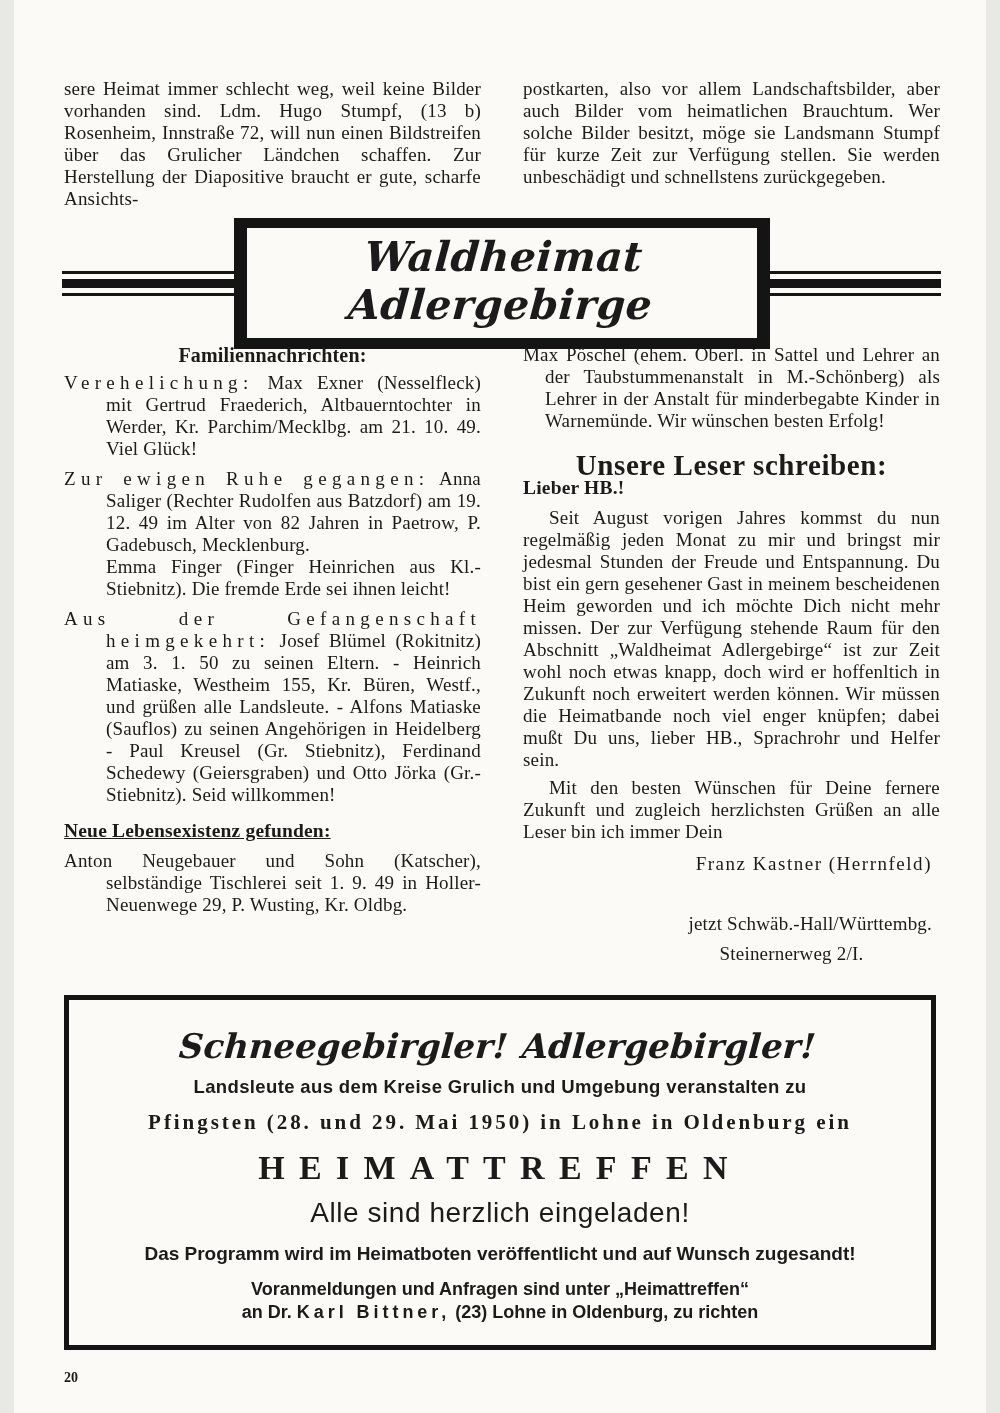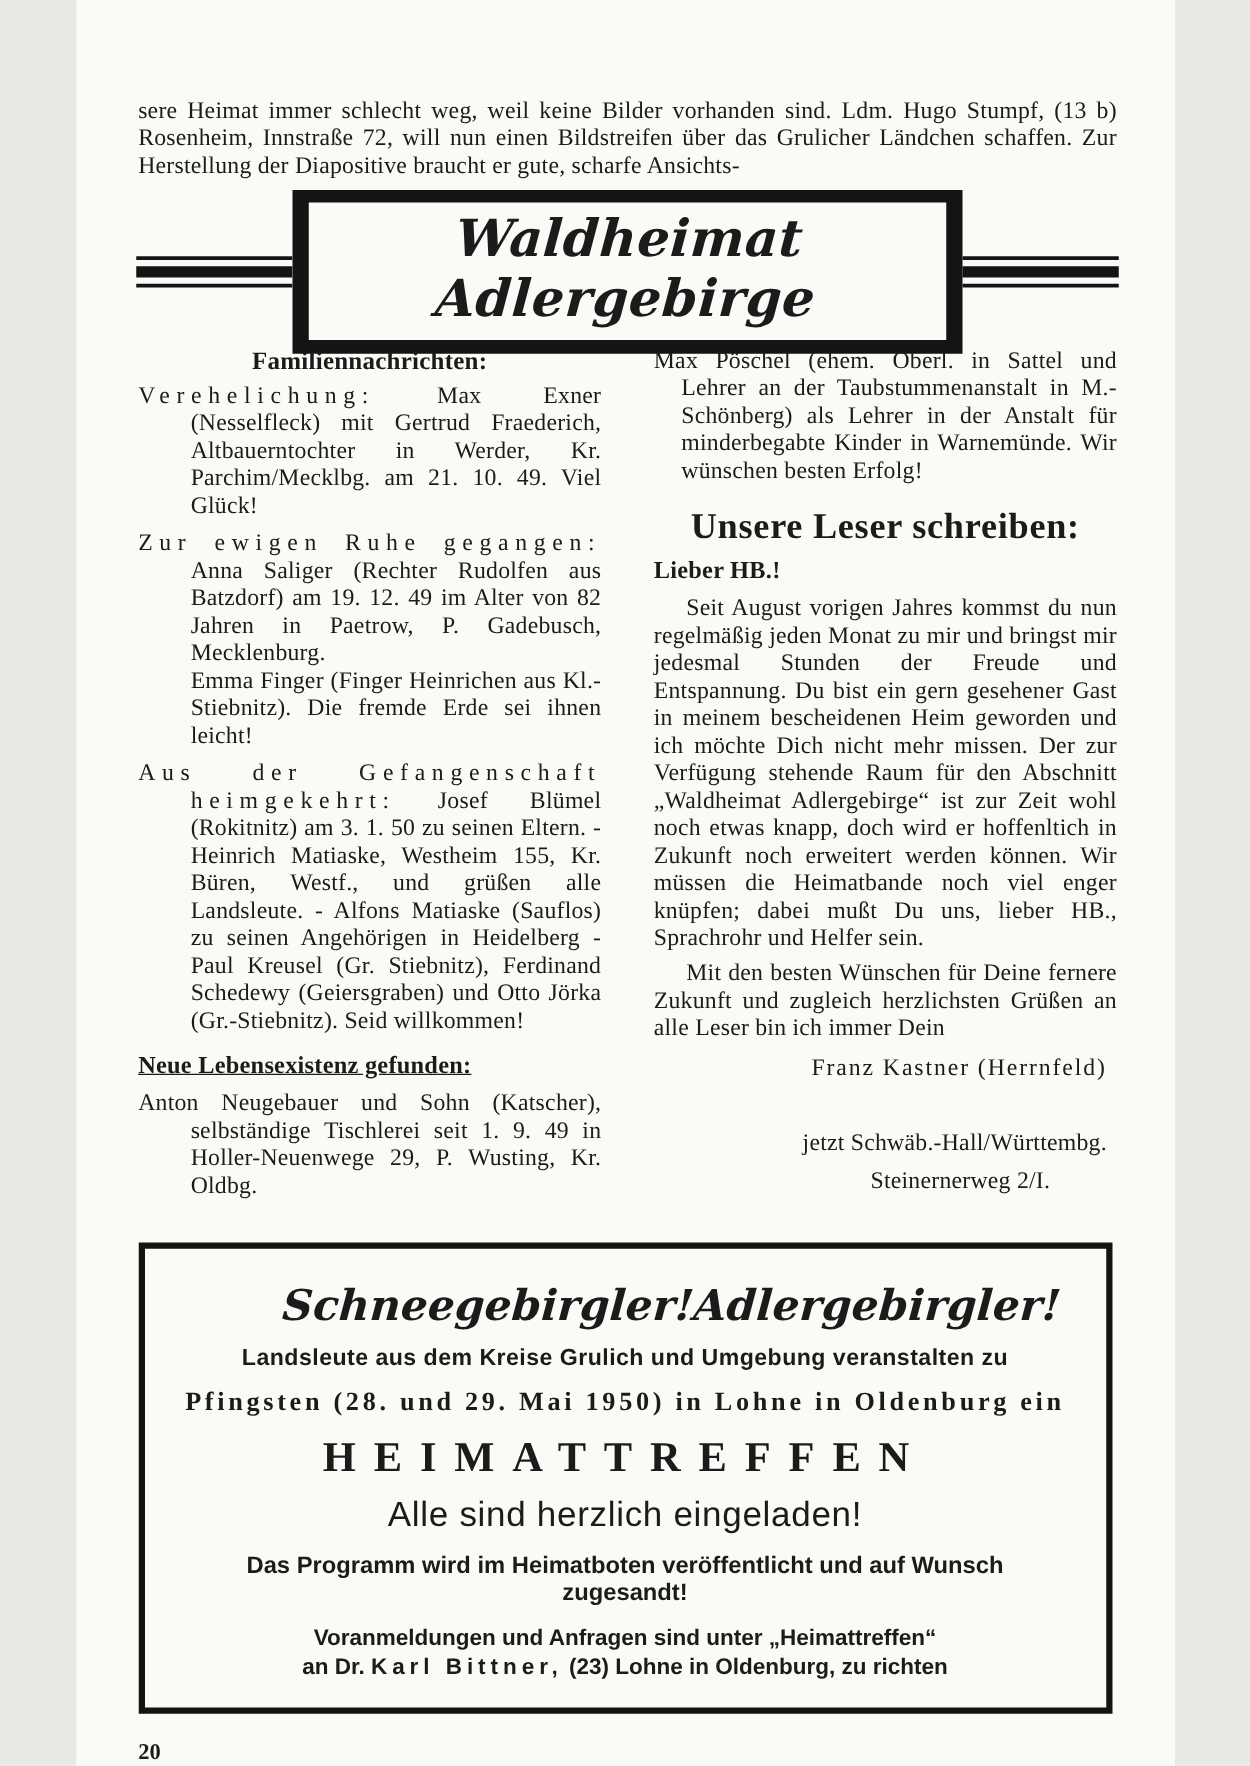--- a/index.html
+++ b/index.html
@@ -1,19 +1,19 @@
 <!DOCTYPE html>
 <html lang="de"><head>
 <meta charset="utf-8">
 <style>
   * { margin: 0; padding: 0; box-sizing: border-box; }
   html, body { background: #e8e8e4; }
   .page {
     position: relative;
-    width: 879px;
+    width: 972px;
     height: 1413px;
     margin: 0 auto;
     background: #fbfaf6;
     color: #1b1b1b;
     font-family: "Liberation Serif", "DejaVu Serif", serif;
     overflow: hidden;
   }
   .justify { text-align: justify; }
   .cols {
     display: flex;
@@ -78,21 +78,21 @@
     font-weight: bold;
     margin: 14px 0 8px 0;
     text-decoration: underline;
   }
   .poeschel { padding-left: 22px; text-indent: -22px; }
   .readers-heading {
     font-size: 29px;
     font-weight: bold;
     text-align: center;
     letter-spacing: 0.02em;
-    margin: 22px 0 14px 0;
+    margin: 22px 0 1px 0;
   }
   .salutation { font-size: 19.5px; font-weight: bold; margin-bottom: 8px; }
   .firstline-indent { text-indent: 26px; margin-bottom: 6px; }
   .sig { line-height: 30px; }
   .sig-name { text-align: right; letter-spacing: 0.08em; padding-right: 8px; margin-top: 0; }
   .sig-loc  { text-align: right; padding-right: 8px; margin-top: 30px; }
   .sig-street { text-align: center; padding-left: 120px; }
 
   
   .ad-box {
@@ -111,33 +111,36 @@
   .sans { font-family: "Liberation Sans", sans-serif; }
   .ad-line1 { font-size: 18.5px; font-weight: bold; letter-spacing: 0.02em; margin-bottom: 12px; }
   .ad-line2 { font-size: 21px; font-weight: bold; letter-spacing: 0.14em; margin-bottom: 14px; }
   .ad-title { font-size: 34px; font-weight: bold; letter-spacing: 0.42em; margin-bottom: 10px; }
   .ad-line4 { font-size: 28px; letter-spacing: 0.02em; margin-bottom: 14px; }
   .ad-line5 { font-size: 19px; font-weight: bold; margin-bottom: 14px; }
   .ad-line6 { font-size: 18px; font-weight: bold; margin-bottom: 2px; }
   .ad-line7 { font-size: 18px; font-weight: bold; }
   .ad-line7 .spaced-name { letter-spacing: 0.22em; }
   .page-number {
-    font-size: 18px;
+    font-size: 14px;
     font-weight: bold;
     margin: 20px 0 0 50px;
   }
 </style>
 </head>
 <body>
 
 <div class="page">
 
   <div class="cols top-cols">
     <div class="col">
       <p class="body-text justify">sere Heimat immer schlecht weg, weil keine Bilder vorhanden sind. Ldm. Hugo Stumpf, (13 b) Rosenheim, Innstraße 72, will nun einen Bildstreifen über das Grulicher Ländchen schaffen. Zur Herstellung der Diapositive braucht er gute, scharfe Ansichts-</p>
+    </div>
+    <div class="col">
+      <p class="body-text justify">postkarten, also vor allem Landschaftsbilder, aber auch Bilder vom heimatlichen Brauchtum. Wer solche Bilder besitzt, möge sie Landsmann Stumpf für kurze Zeit zur Verfügung stellen. Sie werden unbeschädigt und schnellstens zurückgegeben.</p>
     </div>
   </div>
 
   <div class="banner">
     <div class="rule-group">
       <div class="rule-thin"></div>
       <div class="rule-thick"></div>
       <div class="rule-thin"></div>
     </div>
     <div class="title-box">

